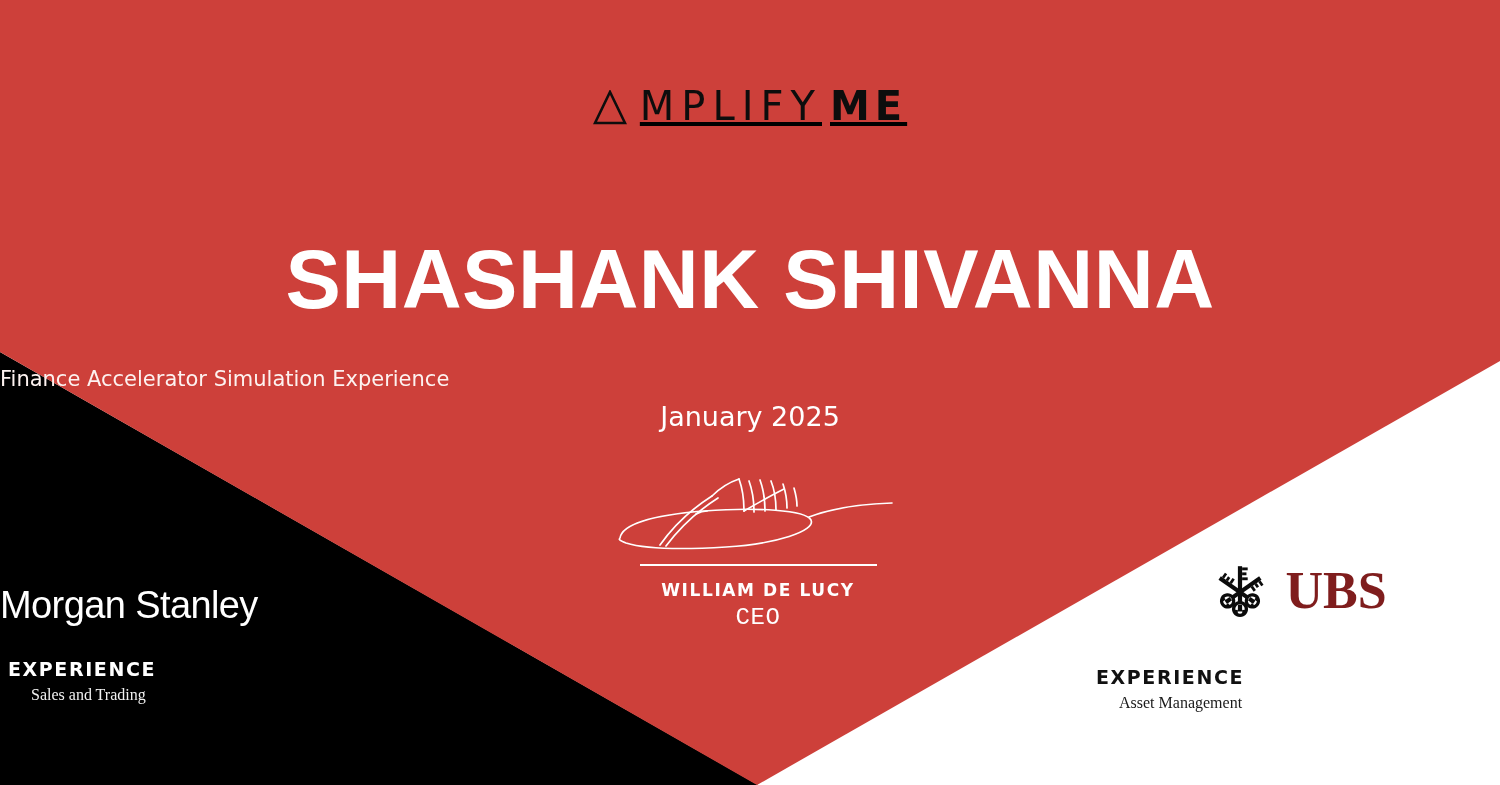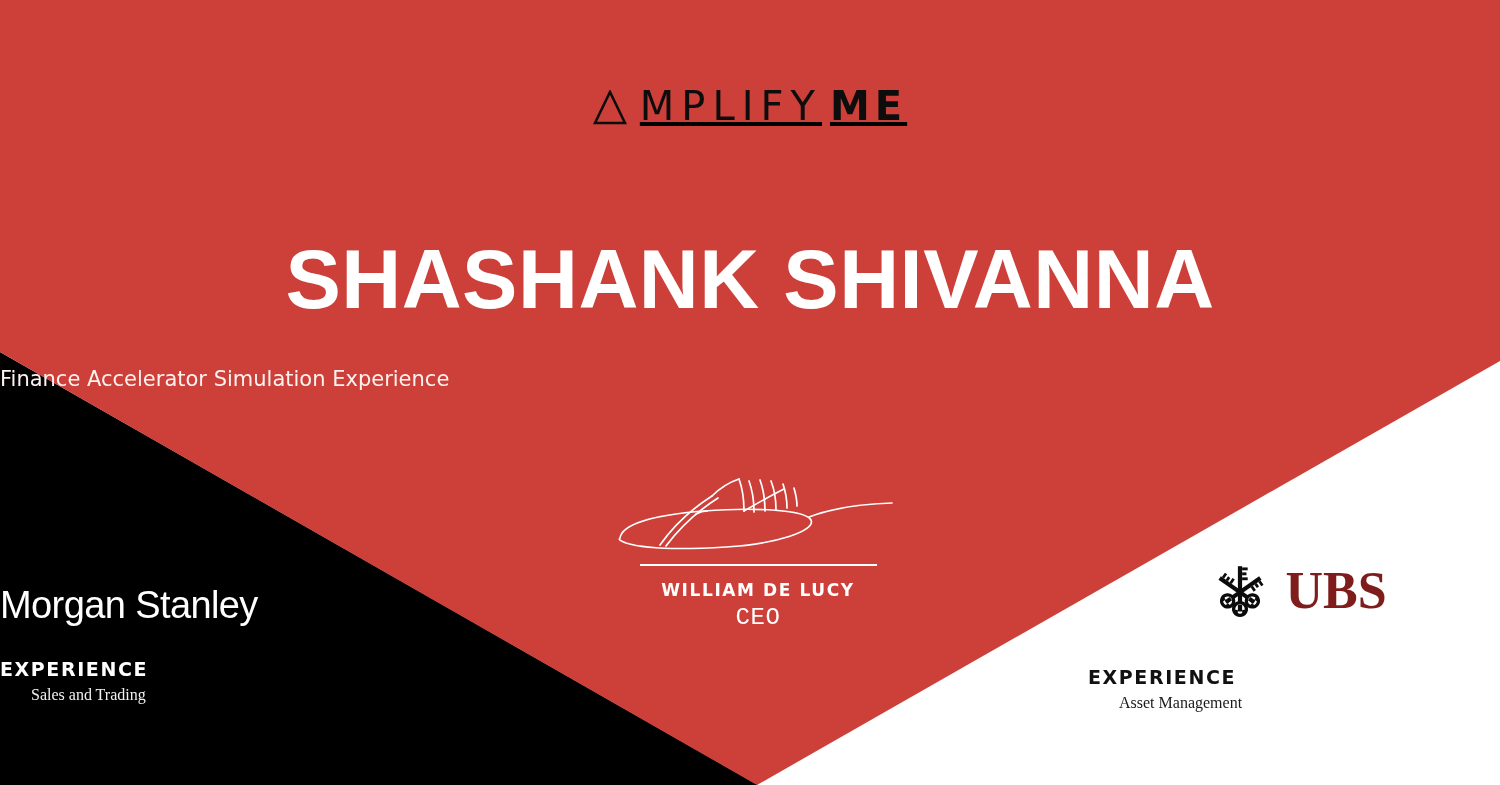--- a/index.html
+++ b/index.html
@@ -188,20 +188,21 @@
     color: #7f1d1d;
     line-height: 1;
   }
 
   .partner-exp {
     font-family: "DejaVu Sans", sans-serif;
     font-weight: 700;
     font-size: 19px;
     letter-spacing: 1.6px;
     line-height: 1;
+    padding-left: 8px;
   }
   .partner-desk {
     font-family: Liberation Serif, serif;
     font-weight: 400;
     font-size: 16px;
     line-height: 1;
     margin-top: 8px;
     margin-left: 31px;
   }
   .partner-left .partner-exp  { margin-top: 36px; color: #ffffff; }
@@ -229,20 +230,21 @@
           <polygon points="17,2 32,33 2,33" fill="none" stroke="#0d0d0d" stroke-width="2.6" stroke-linejoin="miter"></polygon>
         </svg>
       </span>
       <span class="brand-light">MPLIFY</span>
       <span class="brand-bold">ME</span>
     </div>
   </div>
 
   <div class="recipient-name">SHASHANK SHIVANNA</div>
   <div class="course-line">Finance Accelerator Simulation Experience</div>
+  <div class="date-line">January 2025</div>
 
   <div class="signature-block">
     <div class="signature-mark">
       <svg viewBox="0 0 300 90" xmlns="http://www.w3.org/2000/svg">
         <g fill="none" stroke="#ffffff" stroke-width="1.7" stroke-linecap="round" stroke-linejoin="round">
           <path d="M12,68 C14,54 46,45 96,41 C148,37 198,40 203,50 C208,61 168,74 118,77 C68,80 34,78 18,73 C10,70 11,69 12,68 Z"></path>
           <path d="M52,75 C64,58 82,40 104,26"></path>
           <path d="M58,76 C70,60 88,42 110,28"></path>
           <path d="M104,26 C112,18 122,12 131,9"></path>
           <path d="M131,9 C135,20 136,32 136,41"></path>

